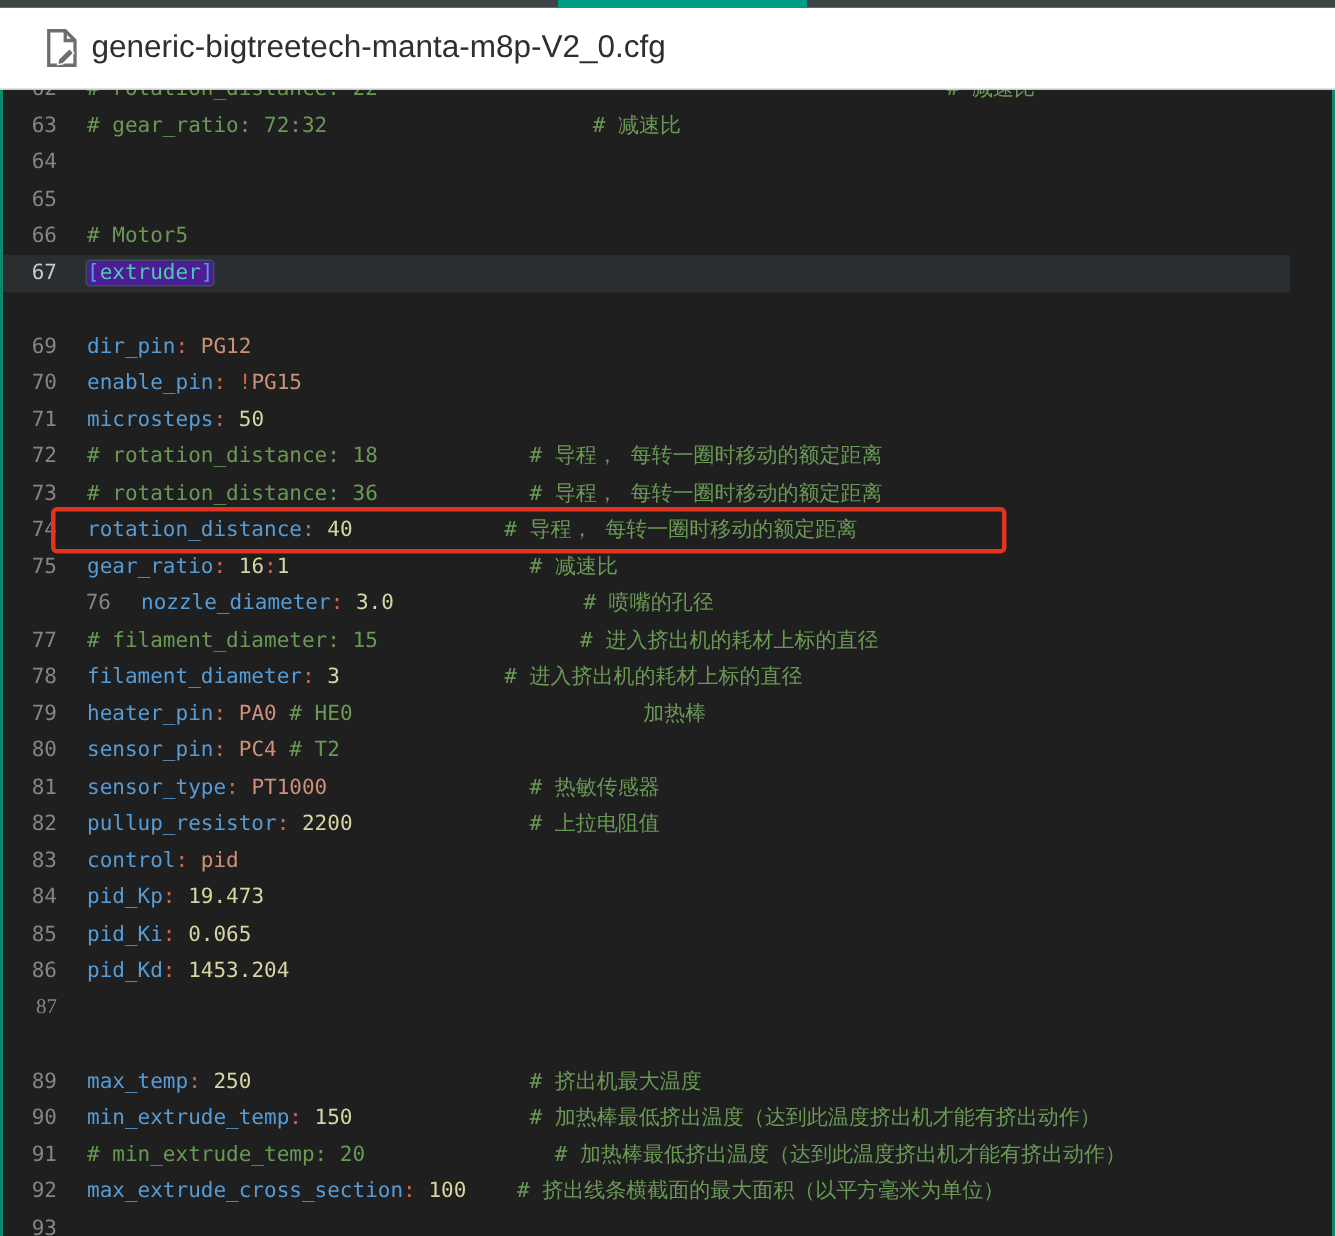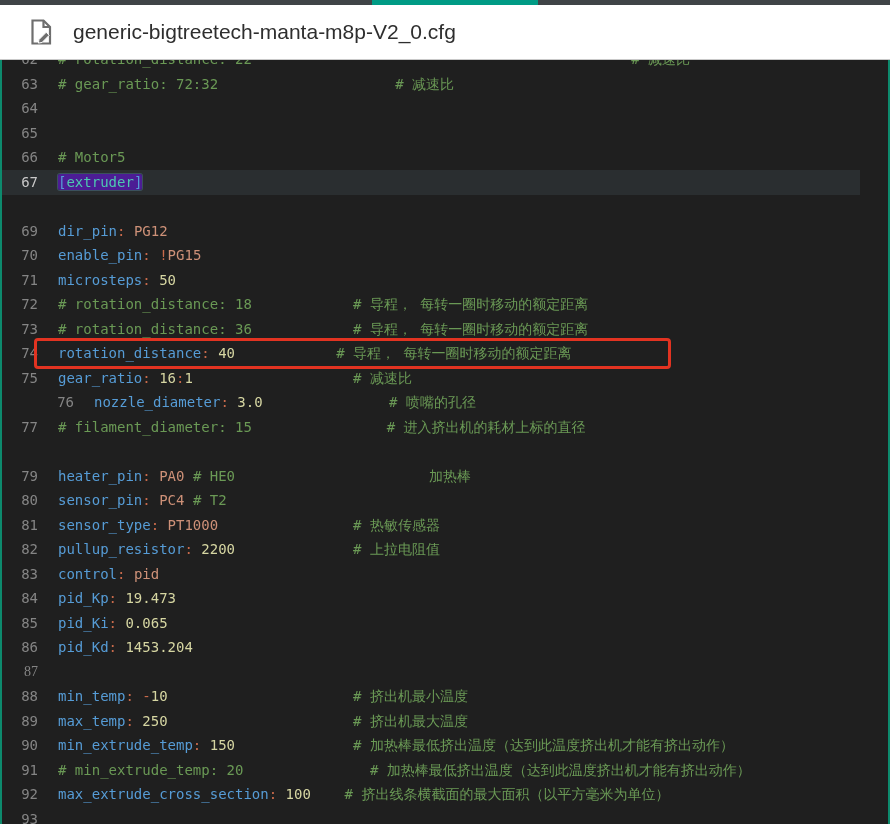--- a/index.html
+++ b/index.html
@@ -1,21 +1,21 @@
 <!DOCTYPE html>
 <html><head>
 <meta charset="utf-8">
 <style>
   html,body{margin:0;padding:0;width:890px;height:824px;overflow:hidden;background:#1f1f1f;}
   .top-strip{position:absolute;left:0;top:0;width:890px;height:5px;background:#3f4447;z-index:30;}
   .top-strip .accent{position:absolute;left:372px;top:0;width:166px;height:5px;background:#009b85;}
   .titlebar{position:absolute;left:0;top:5px;width:890px;height:54px;background:#ffffff;
     border-bottom:1px solid #c9c9c9;z-index:25;display:flex;align-items:center;}
   .titlebar .ficon{margin-left:30px;flex:0 0 auto;display:block;}
-  .titlebar .fname{margin-left:20px;font-family:"Liberation Sans",sans-serif;font-size:21px;
+  .titlebar .fname{margin-left:8px;font-family:"Liberation Sans",sans-serif;font-size:21px;
     color:#2e2e2e;white-space:nowrap;}
   .editor{position:absolute;left:0;top:60px;width:890px;height:764px;background:#1f1f1f;
     overflow:hidden;font-family:"DejaVu Sans Mono","Liberation Mono",monospace;font-size:14px;}
   .edge{position:absolute;top:60px;height:764px;width:2px;background:#0d8a6d;z-index:28;}
   .edge.left{left:0;} .edge.right{right:0;}
   .row{position:absolute;left:0;width:860px;height:25px;line-height:24.5px;white-space:pre;}
   .row.active{background:#2a2e30;}
   .gutter{display:inline-block;width:38px;text-align:right;color:#858585;vertical-align:top;}
   .row.active .gutter{color:#c9c9c9;}
   .code{display:inline-block;margin-left:20px;color:#d4d4d4;}
@@ -56,30 +56,30 @@
     <div class="row active" style="top: 109.75px;"><span class="gutter">67</span><span class="code"><span class="token-hl"><span class="brk">[</span><span class="section">extruder</span><span class="brk">]</span></span></span></div>
     <div class="row" style="top: 158.75px;"><span class="gutter">69</span><span class="code"><span class="key">dir_pin</span><span class="punct">:</span><span class="str"> PG12</span></span></div>
     <div class="row" style="top: 183.25px;"><span class="gutter">70</span><span class="code"><span class="key">enable_pin</span><span class="punct">:</span><span class="plain"> </span><span class="punct">!</span><span class="str">PG15</span></span></div>
     <div class="row" style="top: 207.75px;"><span class="gutter">71</span><span class="code"><span class="key">microsteps</span><span class="punct">:</span><span class="num"> 50</span></span></div>
     <div class="row" style="top: 232.25px;"><span class="gutter">72</span><span class="code"><span class="cmt"># rotation_distance: 18</span><span class="plain">            </span><span class="cmt"># 导程， 每转一圈时移动的额定距离</span></span></div>
     <div class="row" style="top: 256.75px;"><span class="gutter">73</span><span class="code"><span class="cmt"># rotation_distance: 36</span><span class="plain">            </span><span class="cmt"># 导程， 每转一圈时移动的额定距离</span></span></div>
     <div class="row" style="top: 281.25px;"><span class="gutter">74</span><span class="code"><span class="key">rotation_distance</span><span class="punct">:</span><span class="num"> 40</span><span class="plain">            </span><span class="cmt"># 导程， 每转一圈时移动的额定距离</span></span></div>
     <div class="row" style="top: 305.75px;"><span class="gutter">75</span><span class="code"><span class="key">gear_ratio</span><span class="punct">:</span><span class="num"> 16</span><span class="punct">:</span><span class="num">1</span><span class="plain">                   </span><span class="cmt"># 减速比</span></span></div>
     <div class="row" style="top: 330.25px; margin-left: 36px;"><span class="gutter">76</span><span class="code"><span class="key">nozzle_diameter</span><span class="punct">:</span><span class="num"> 3.0</span><span class="plain">               </span><span class="cmt"># 喷嘴的孔径</span></span></div>
     <div class="row" style="top: 354.75px;"><span class="gutter">77</span><span class="code"><span class="cmt"># filament_diameter: 15</span><span class="plain">                </span><span class="cmt"># 进入挤出机的耗材上标的直径</span></span></div>
+    <div class="row" style="top: 379.25px;"><span class="gutter">78</span><span class="code"><span class="key">filament_diameter</span><span class="punct">:</span><span class="num"> 3</span><span class="plain">             </span><span class="cmt"># 进入挤出机的耗材上标的直径</span></span></div>
     <div class="row" style="top: 403.75px;"><span class="gutter">79</span><span class="code"><span class="key">heater_pin</span><span class="punct">:</span><span class="str"> PA0</span><span class="cmt"> # HE0</span><span class="plain">                       </span><span class="cmt">加热棒</span></span></div>
     <div class="row" style="top: 428.25px;"><span class="gutter">80</span><span class="code"><span class="key">sensor_pin</span><span class="punct">:</span><span class="str"> PC4</span><span class="cmt"> # T2</span></span></div>
     <div class="row" style="top: 452.75px;"><span class="gutter">81</span><span class="code"><span class="key">sensor_type</span><span class="punct">:</span><span class="str"> PT1000</span><span class="plain">                </span><span class="cmt"># 热敏传感器</span></span></div>
     <div class="row" style="top: 477.25px;"><span class="gutter">82</span><span class="code"><span class="key">pullup_resistor</span><span class="punct">:</span><span class="num"> 2200</span><span class="plain">              </span><span class="cmt"># 上拉电阻值</span></span></div>
     <div class="row" style="top: 501.75px;"><span class="gutter">83</span><span class="code"><span class="key">control</span><span class="punct">:</span><span class="str"> pid</span></span></div>
     <div class="row" style="top: 526.25px;"><span class="gutter">84</span><span class="code"><span class="key">pid_Kp</span><span class="punct">:</span><span class="num"> 19.473</span></span></div>
     <div class="row" style="top: 550.75px;"><span class="gutter">85</span><span class="code"><span class="key">pid_Ki</span><span class="punct">:</span><span class="num"> 0.065</span></span></div>
     <div class="row" style="top: 575.25px;"><span class="gutter">86</span><span class="code"><span class="key">pid_Kd</span><span class="punct">:</span><span class="num"> 1453.204</span></span></div>
     <div class="row" style="top: 599.75px; font-family: Liberation Serif, serif;"><span class="gutter">87</span><span class="code"></span></div>
-    <div class="row" style="top: 624.25px;"><span class="gutter">88</span><span class="code"><span class="key">min_temp</span><span class="punct">:</span><span class="plain"> </span><span class="punct">-</span><span class="num">10</span><span class="plain">                      </span><span class="cmt"># 挤出机最小温度</span></span></div>
     <div class="row" style="top: 648.75px;"><span class="gutter">89</span><span class="code"><span class="key">max_temp</span><span class="punct">:</span><span class="num"> 250</span><span class="plain">                      </span><span class="cmt"># 挤出机最大温度</span></span></div>
     <div class="row" style="top: 673.25px;"><span class="gutter">90</span><span class="code"><span class="key">min_extrude_temp</span><span class="punct">:</span><span class="num"> 150</span><span class="plain">              </span><span class="cmt"># 加热棒最低挤出温度（达到此温度挤出机才能有挤出动作）</span></span></div>
     <div class="row" style="top: 697.75px;"><span class="gutter">91</span><span class="code"><span class="cmt"># min_extrude_temp: 20</span><span class="plain">               </span><span class="cmt"># 加热棒最低挤出温度（达到此温度挤出机才能有挤出动作）</span></span></div>
     <div class="row" style="top: 722.25px;"><span class="gutter">92</span><span class="code"><span class="key">max_extrude_cross_section</span><span class="punct">:</span><span class="num"> 100</span><span class="plain">    </span><span class="cmt"># 挤出线条横截面的最大面积（以平方毫米为单位）</span></span></div>
     <div class="row" style="top: 746.75px;"><span class="gutter">93</span><span class="code"></span></div>
     <div class="annotation-box" style="left: 34px; width: 631px; top: 278.25px; height: 25px;"></div>
   </div>
 
 <div class="edge left"></div>
 <div class="edge right"></div>

